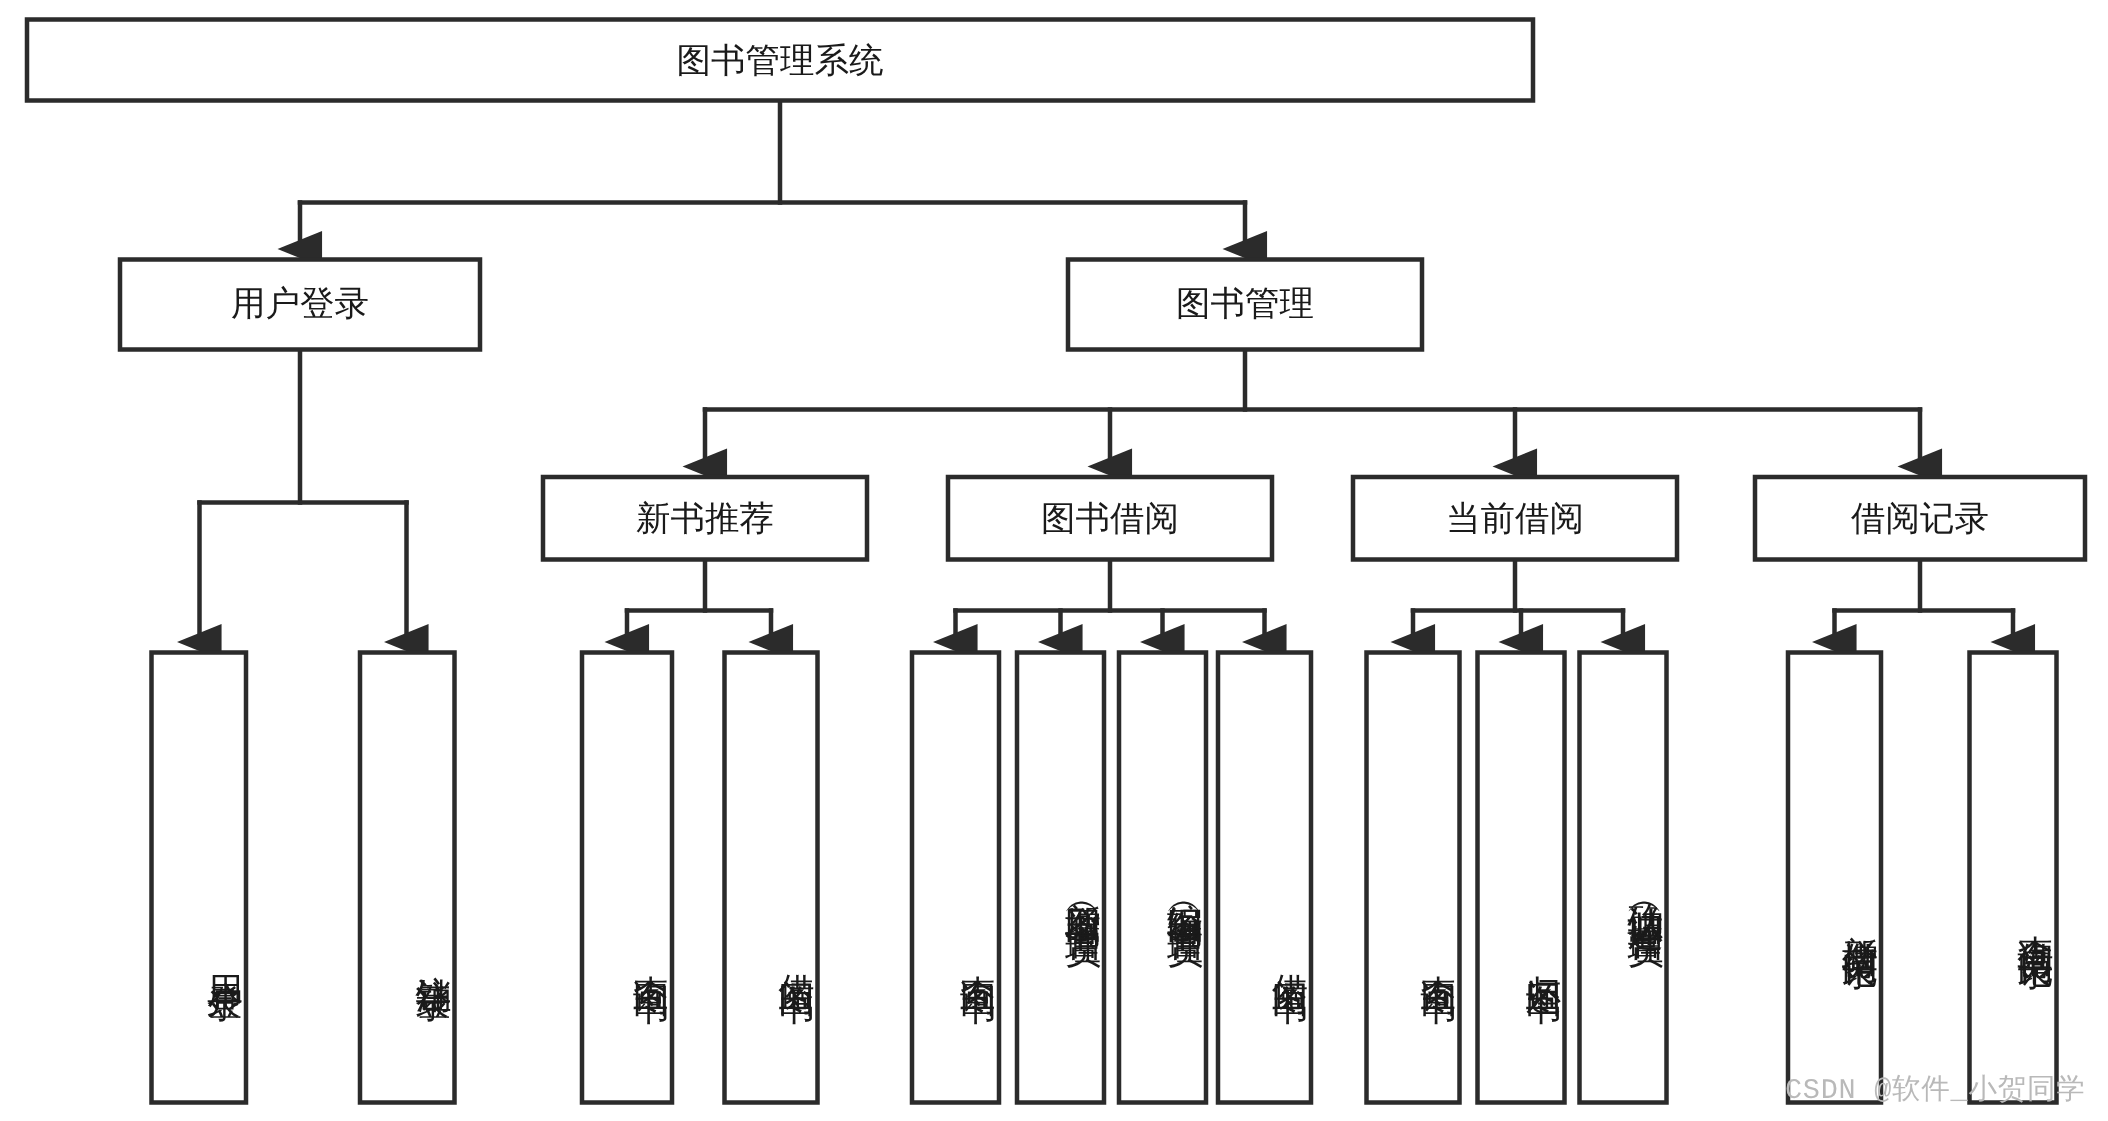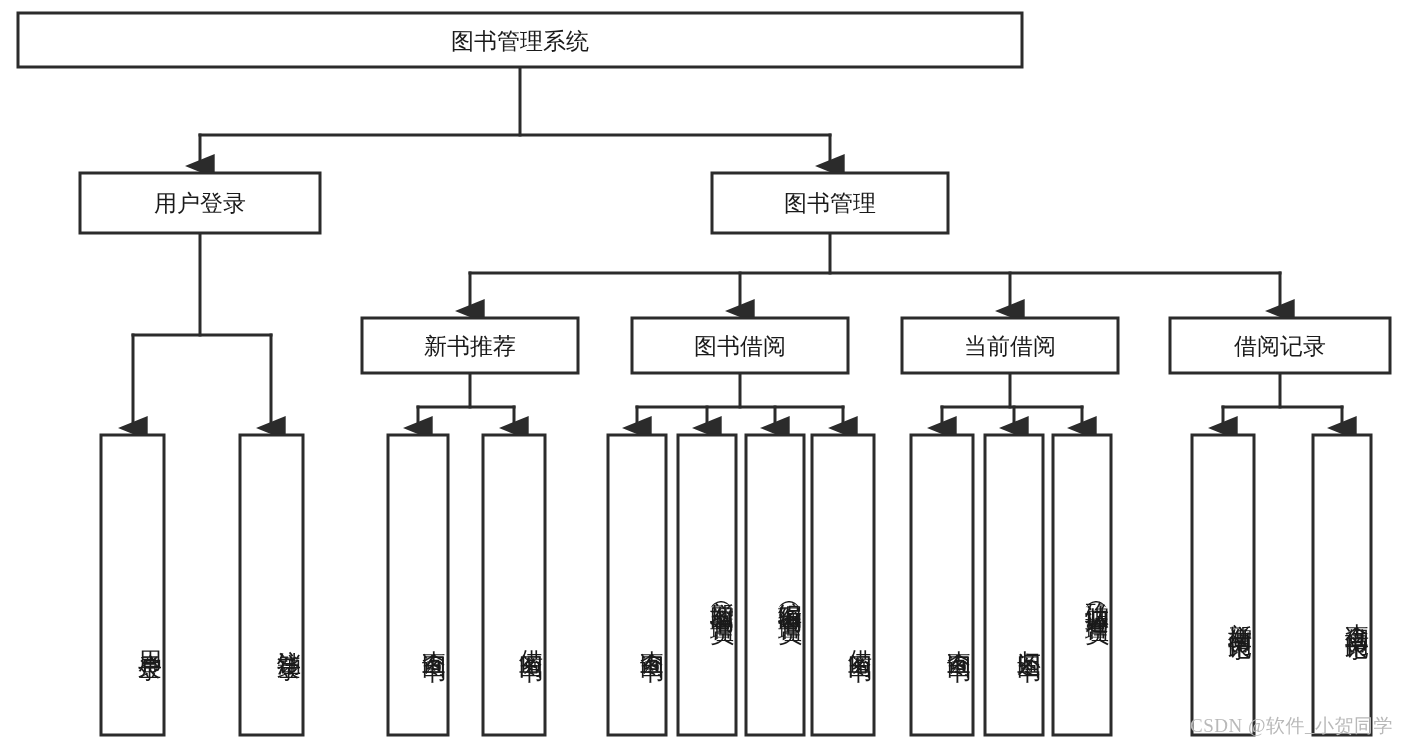--- a/index.html
+++ b/index.html
@@ -57,21 +57,21 @@
     display: flex;
     align-items: flex-start;
     justify-content: center;
     white-space: nowrap;
     pointer-events: none;
   }
   .watermark {
     position: absolute;
     left: 1190px;
     top: 713px;
-    font-family: Liberation Serif, serif;
+    font-family: Liberation Mono, monospace;
     font-size: 19px;
     color: #b9b9b9;
     white-space: nowrap;
     letter-spacing: 0.5px;
   }
 </style>
 </head>
 <body>
 
 <div id="diagram-root">

